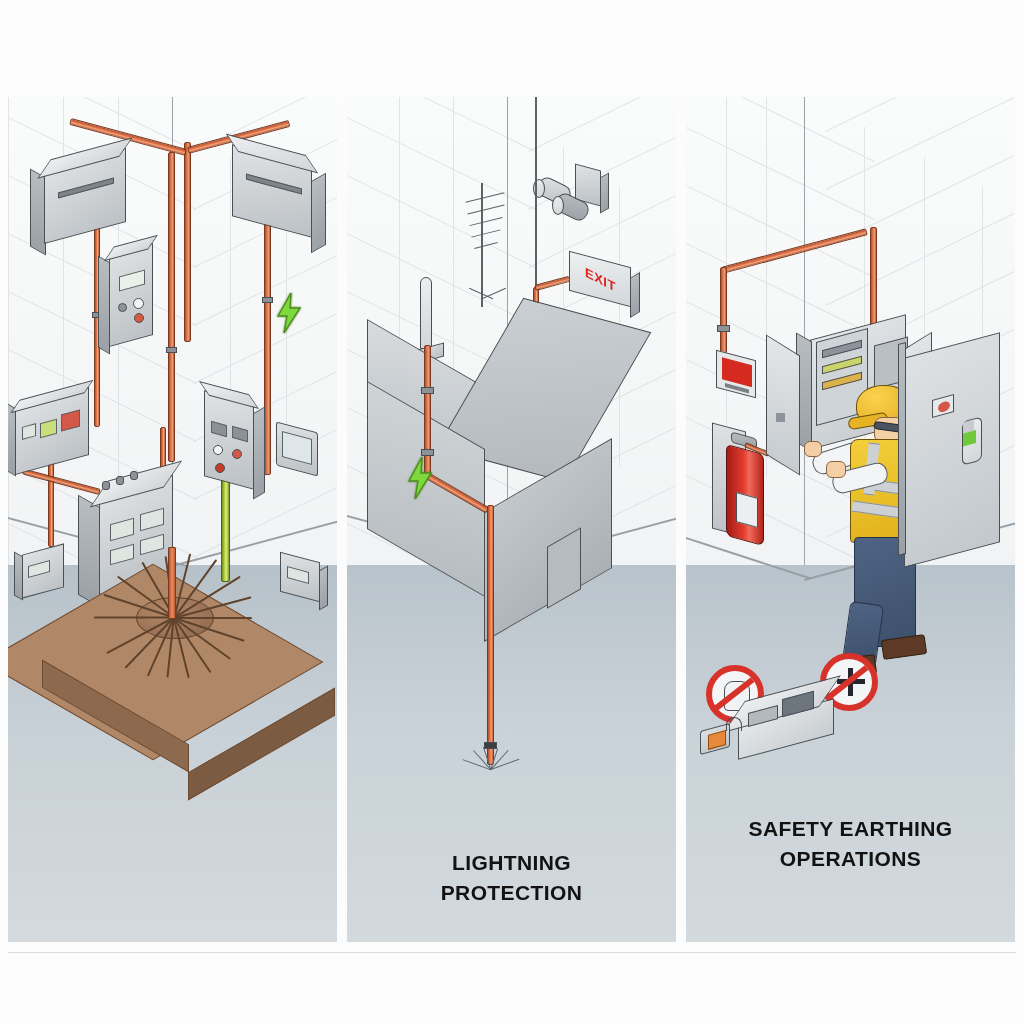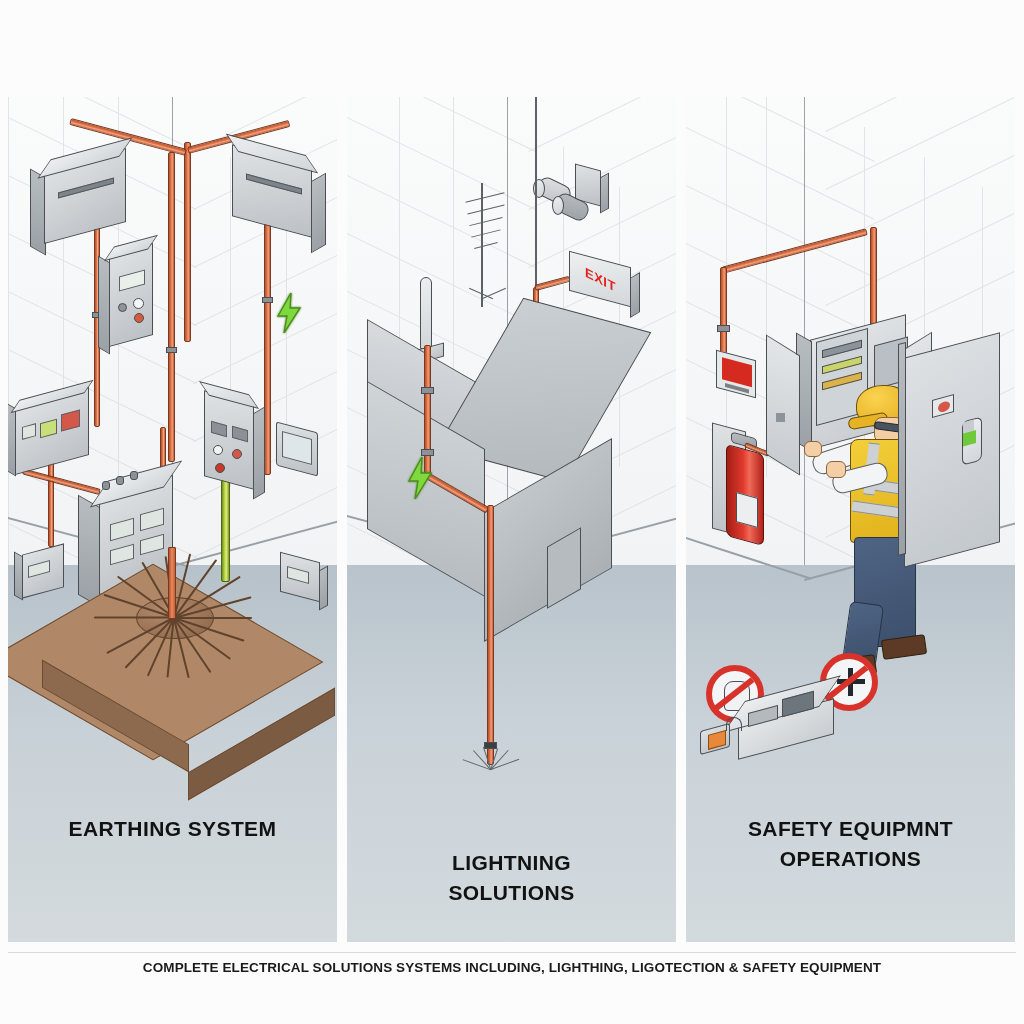--- a/index.html
+++ b/index.html
@@ -285,21 +285,20 @@
         <i class="rad" style="width:70px;transform:rotate(216deg);"></i>
         <i class="rad" style="width:64px;transform:rotate(240deg);"></i>
         <i class="rad" style="width:62px;transform:rotate(262deg);"></i>
         <i class="rad" style="width:66px;transform:rotate(284deg);"></i>
         <i class="rad" style="width:72px;transform:rotate(306deg);"></i>
         <i class="rad" style="width:78px;transform:rotate(328deg);"></i>
         <i class="rad" style="width:80px;transform:rotate(345deg);"></i>
       </div>
       <div class="rod" style="left:160px;top:450px;width:8px;height:72px;"></div>
 
-      <div class="plabel main" style="top:718px;">EARTHING SYSTEM</div>
     </div>
 
     <div class="panel p2">
       <div class="wall"></div>
       <div class="tiles">
         <i class="tvert" style="left:160px;"></i>
         <i class="tline-l" style="left:0px;top:20px;"></i>
         <i class="tline-l" style="left:0px;top:78px;"></i>
         <i class="tline-l" style="left:0px;top:136px;"></i>
         <i class="tline-l" style="left:0px;top:194px;"></i>
@@ -386,21 +385,21 @@
         <i class="spark" style="width:30px;transform:rotate(340deg);"></i>
       </div>
 
       <div class="bolt" style="left:60px;top:360px;">
         <svg width="26" height="42" viewBox="0 0 26 42">
             <path d="M15 0 L2 24 H11 L8 42 L24 16 H14 Z" fill="#7dd93c" stroke="#4e8c20" stroke-width="1.4"></path>
           </svg>
       </div>
 
       <div class="plabel main" style="top:752px;">LIGHTNING</div>
-      <div class="plabel main" style="top:782px;">SOLUTIONS</div>
+      <div class="plabel main" style="top:782px;">PROTECTION</div>
     </div>
 
     <div class="panel p3">
       <div class="wall"></div>
       <div class="tiles">
         <i class="tvert" style="left:118px;"></i>
         <i class="tline-l" style="left:0px;top:30px;"></i>
         <i class="tline-l" style="left:0px;top:88px;"></i>
         <i class="tline-l" style="left:0px;top:146px;"></i>
         <i class="tline-l" style="left:0px;top:204px;"></i>
@@ -500,22 +499,21 @@
 
       <div class="tester" style="left:52px;top:614px;width:96px;height:36px;transform:skewY(-15deg);"></div>
       <div class="face metal-l" style="left:48px;top:594px;width:96px;height:26px;transform:skewY(-15deg) skewX(-40deg);"></div>
       <div class="face" style="left:96px;top:598px;width:32px;height:18px;transform:skewY(-15deg);background:#6d757d;"></div>
       <div class="face" style="left:62px;top:612px;width:30px;height:14px;transform:skewY(-15deg);background:#b3b9bd;"></div>
       <div class="face metal" style="left:14px;top:630px;width:30px;height:24px;transform:skewY(-15deg);border-radius:3px;">
         <div style="position:absolute;left:7px;top:5px;width:16px;height:13px;background:#e8883a;border:1.2px solid #8a4d14;"></div>
       </div>
       <div class="clamp" style="left:40px;top:620px;width:16px;height:14px;border-radius:8px 8px 0 0;background:transparent;border-bottom:none;"></div>
 
-      <div class="plabel main" style="top:718px;">SAFETY EQUIPMNT</div>
+      <div class="plabel main" style="top:718px;">SAFETY EARTHING</div>
       <div class="plabel main" style="top:748px;">OPERATIONS</div>
     </div>
 
   </div>
 
   <div class="caption-rule"></div>
-  <div class="caption">COMPLETE ELECTRICAL SOLUTIONS SYSTEMS INCLUDING, LIGHTHING, LIGOTECTION &amp; SAFETY EQUIPMENT</div>
 
 </div>
 
 </body></html>

